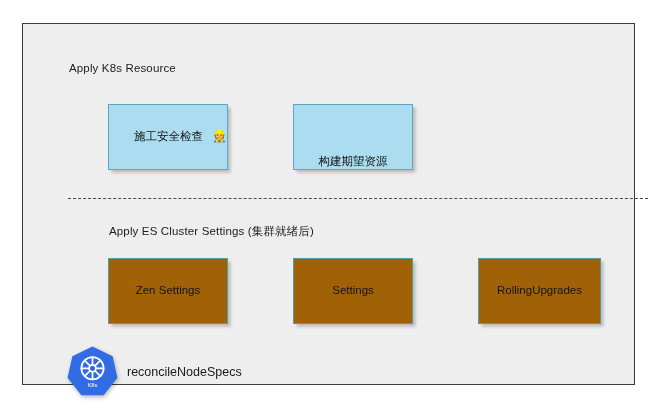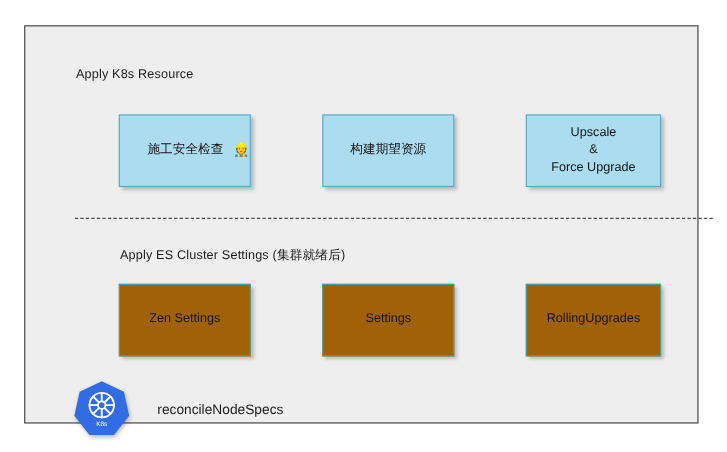--- a/index.html
+++ b/index.html
@@ -81,21 +81,21 @@
     white-space: pre-line;
   }
   .emoji {
     font-size: 12px;
     margin-left: 3px;
     vertical-align: -1px;
   }
 
   
   .box-r1c1 { left: 85px;  top: 80px;  width: 120px; height: 66px; justify-content: flex-end; }
-  .box-r1c2 { left: 270px; top: 80px;  width: 120px; height: 66px; }
+  .box-r1c2 { left: 270px; top: 80px;  width: 120px; height: 66px; align-items: flex-end; }
   .box-r1c3 { left: 455px; top: 80px;  width: 123px; height: 66px; }
   
   .box-r2c1 { left: 85px;  top: 234px; width: 120px; height: 66px; }
   .box-r2c2 { left: 270px; top: 234px; width: 120px; height: 66px; }
   .box-r2c3 { left: 455px; top: 234px; width: 123px; height: 66px; }
 
   
   .footer-badge {
     position: absolute;
     left: 43px;
@@ -103,21 +103,21 @@
     display: flex;
     align-items: center;
   }
   .k8s-logo {
     width: 53px;
     height: 53px;
     display: block;
     filter: drop-shadow(1.5px 2px 2px rgba(0,0,0,0.28));
   }
   .footer-label {
-    margin-left: 24px;
+    margin-left: 8px;
     font-size: 12.5px;
     color: #1b1b1b;
     white-space: nowrap;
   }
 </style>
 </head>
 <body>
 
 <div id="diagram-root">
 
@@ -127,25 +127,20 @@
 
     <div class="proc-box blue box-r1c1">
       <span class="box-text">施工安全检查</span>
         <span class="emoji">👷</span>
     </div>
 
     <div class="proc-box blue box-r1c2">
       <span class="box-text">构建期望资源</span>
     </div>
 
-    <div class="proc-box blue box-r1c3">
-      <span class="box-text">Upscale
-&amp;
-Force Upgrade</span>
-    </div>
 
     <div class="divider"></div>
 
     <div class="section-label escfg">Apply ES Cluster Settings (集群就绪后)</div>
 
     <div class="proc-box teal box-r2c1">
       <span class="box-text">Zen Settings</span>
     </div>
 
     <div class="proc-box teal box-r2c2">

